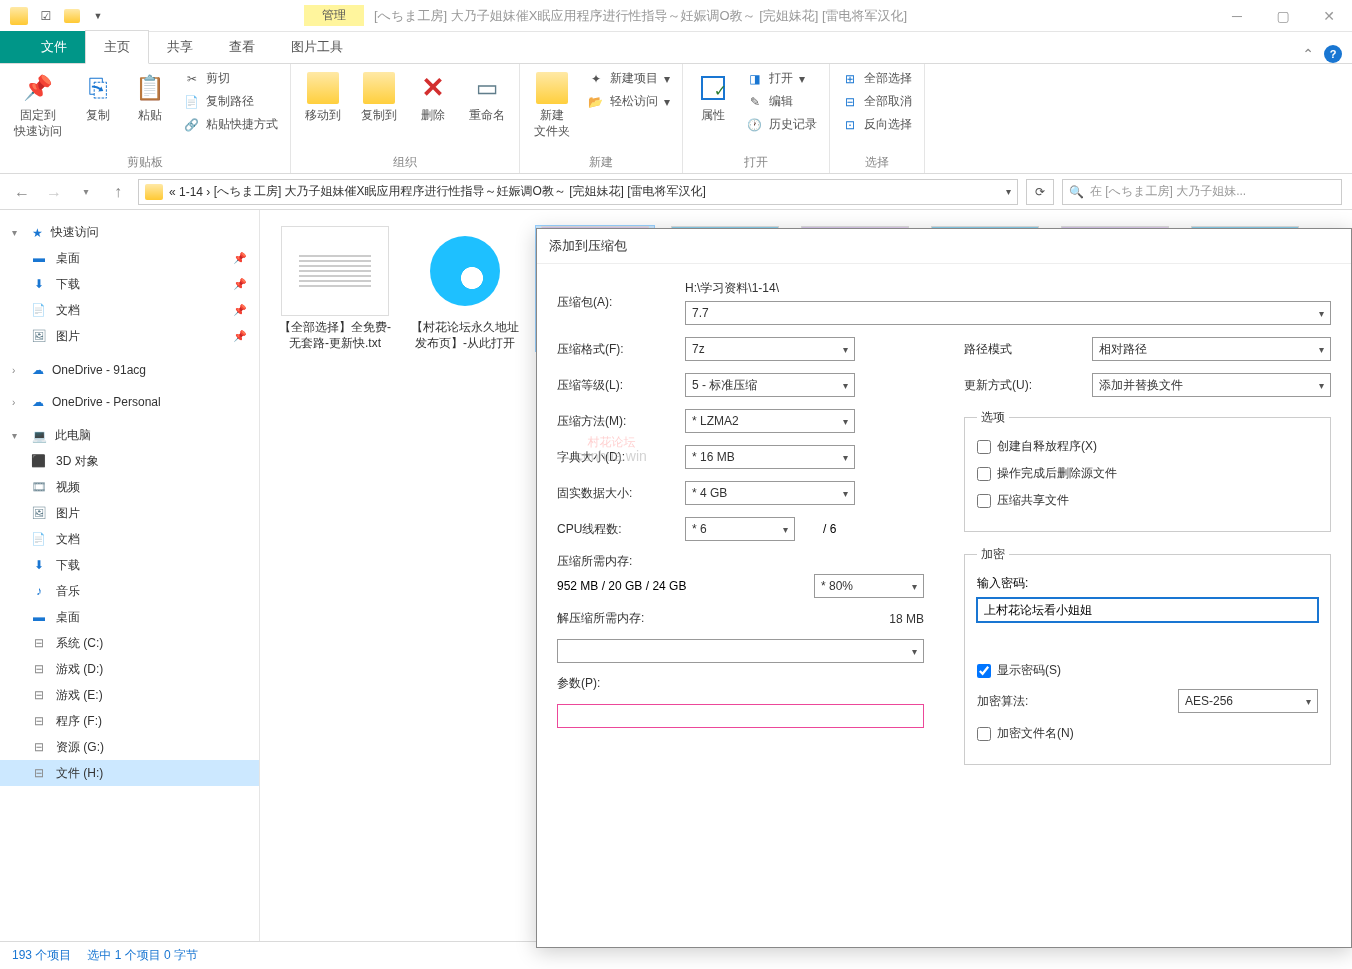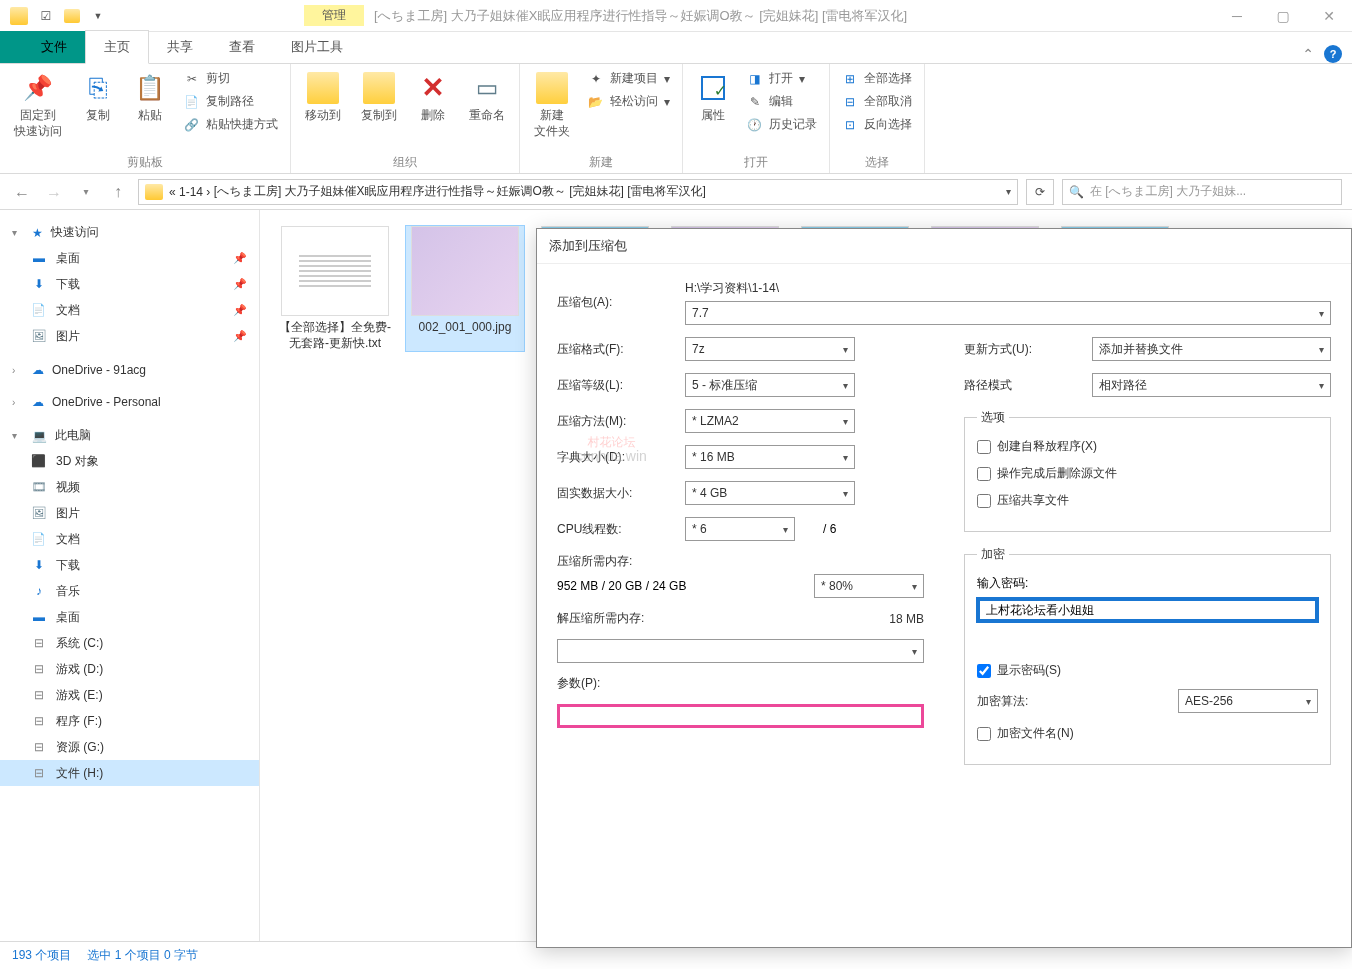--- a/index.html
+++ b/index.html
@@ -11,21 +11,21 @@
 .titlebar .qat-btn { width: 24px; height: 24px; display: flex; align-items: center; justify-content: center; color: #555; }
 .titlebar .folder-icon { width: 18px; height: 18px; background: linear-gradient(#ffe9a6,#ffc933); border-radius: 2px; margin: 0 6px; }
 .titlebar .context-tab { background: #fff59d; padding: 2px 18px; color: #555; margin-left: 190px; }
 .titlebar .win-title { color: #999; margin-left: 10px; font-size: 13px; white-space: nowrap; overflow: hidden; }
 .titlebar .win-controls { margin-left: auto; display: flex; }
 .titlebar .win-btn { width: 46px; height: 32px; display: flex; align-items: center; justify-content: center; color: #999; font-size: 14px; }
 
 
 .ribbon-tabs { height: 32px; display: flex; align-items: flex-end; border-bottom: 1px solid #dadada; }
 .ribbon-tabs .tab { padding: 7px 18px; color: #555; font-size: 13px; }
-.ribbon-tabs .tab.file { background: #009688; color: #000000; padding-left: 41px; }
+.ribbon-tabs .tab.file { background: #009688; color: #ffffff; padding-left: 41px; }
 .ribbon-tabs .tab.active { background: #fff; border: 1px solid #dadada; border-bottom: 1px solid #fff; margin-bottom: -1px; }
 .ribbon-tabs .tab.context { color: #555; }
 .ribbon-tabs .help { margin-left: auto; margin-right: 10px; display: flex; align-items: center; gap: 10px; color: #888; }
 .ribbon-tabs .help-icon { width: 18px; height: 18px; border-radius: 50%; background: #1976d2; color: #fff; display: flex; align-items: center; justify-content: center; font-size: 11px; font-weight: bold; }
 
 
 .ribbon { height: 110px; background: #fff; border-bottom: 1px solid #dadada; display: flex; }
 .ribbon-group { border-right: 1px solid #e5e5e5; padding: 4px 8px 2px; display: flex; flex-direction: column; }
 .ribbon-group .group-content { flex: 1; display: flex; align-items: flex-start; gap: 8px; }
 .ribbon-group .group-label { text-align: center; color: #888; font-size: 12px; padding-top: 2px; }
@@ -69,21 +69,21 @@
 
 
 .dialog { position: absolute; left: 536px; top: 228px; width: 816px; height: 720px; background: #fff; border: 1px solid #888; box-shadow: 0 4px 20px rgba(0,0,0,.2); }
 .dialog .dlg-title { padding: 8px 12px; font-size: 13px; color: #333; border-bottom: 1px solid #eee; }
 .dialog .dlg-body { padding: 16px 20px; }
 .dlg-row { display: flex; align-items: center; margin-bottom: 12px; gap: 8px; }
 .dlg-label { width: 120px; color: #333; }
 .dlg-path { color: #333; margin-bottom: 4px; display:block; }
 .dlg-combo { flex: 1; height: 24px; border: 1px solid #999; padding: 0 6px; display: flex; align-items: center; background: #fff; color: #333; position:relative; }
 .dlg-combo::after { content: "▾"; position: absolute; right: 6px; color: #555; font-size: 10px; }
-.dlg-input { flex:1; height: 24px; border: 3px solid #ec4899; padding: 0 6px; }
+.dlg-input { flex:1; height: 24px; border: 1px solid #ec4899; padding: 0 6px; }
 .dlg-columns { display: flex; gap: 40px; }
 .dlg-col { flex: 1; }
 .dlg-fieldset { border: 1px solid #ccc; padding: 12px; margin-bottom: 14px; }
 .dlg-fieldset legend { padding: 0 4px; color: #333; }
 .dlg-check { display: flex; align-items: center; gap: 6px; margin-bottom: 10px; color: #333; }
 .dlg-check input { width: 14px; height: 14px; }
 .dlg-value-right { text-align: right; flex: 1; color: #333; }
 
 
 .watermark { position: absolute; left: 576px; top: 436px; color: rgba(255,120,120,.35); font-size: 26px; font-weight: 500; pointer-events: none; z-index: 5; line-height:1.1; text-align:center; }
@@ -373,20 +373,26 @@
           <div class="line"></div>
           <div class="line"></div>
           <div class="line"></div>
           <div class="line"></div>
           <div class="line"></div>
           <div class="line"></div>
           <div class="line"></div>
         </div>
         <div class="fname">【全部选择】全免费-无套路-更新快.txt</div>
       </div>
+      <div class="file-item">
+        <div class="thumb link" style="background: rgb(255, 255, 255); border: none;">
+          <div class="qq-icon"></div>
+        </div>
+        <div class="fname">【村花论坛永久地址发布页】-从此打开</div>
+      </div>
       <div class="file-item selected">
         <div class="thumb img"></div>
         <div class="fname">002_001_000.jpg</div>
       </div>
       <div class="file-item">
         <div class="thumb room"></div>
         <div class="fname">003_002_01_0.png</div>
       </div>
       <div class="file-item">
         <div class="thumb img"></div>
@@ -488,29 +494,29 @@
         <div class="dlg-row" style="margin-top:5px">
             <div class="dlg-label" style="width:auto">参数(P):</div>
           </div>
         <div class="dlg-row">
             <input class="dlg-input" style="">
           </div>
       </div>
 
       <div class="dlg-col">
         <div class="dlg-row">
+            <div class="dlg-label">路径模式</div>
+            <div class="dlg-combo">
+              <span>相对路径</span>
+            </div>
+          </div>
+        <div class="dlg-row">
             <div class="dlg-label">更新方式(U):</div>
             <div class="dlg-combo">
               <span>添加并替换文件</span>
-            </div>
-          </div>
-        <div class="dlg-row">
-            <div class="dlg-label">路径模式</div>
-            <div class="dlg-combo">
-              <span>相对路径</span>
             </div>
           </div>
 
         <fieldset class="dlg-fieldset">
           <legend>选项</legend>
           <label class="dlg-check">
               <input type="checkbox" style="">
               <span>创建自释放程序(X)</span>
             </label>
           <label class="dlg-check">

